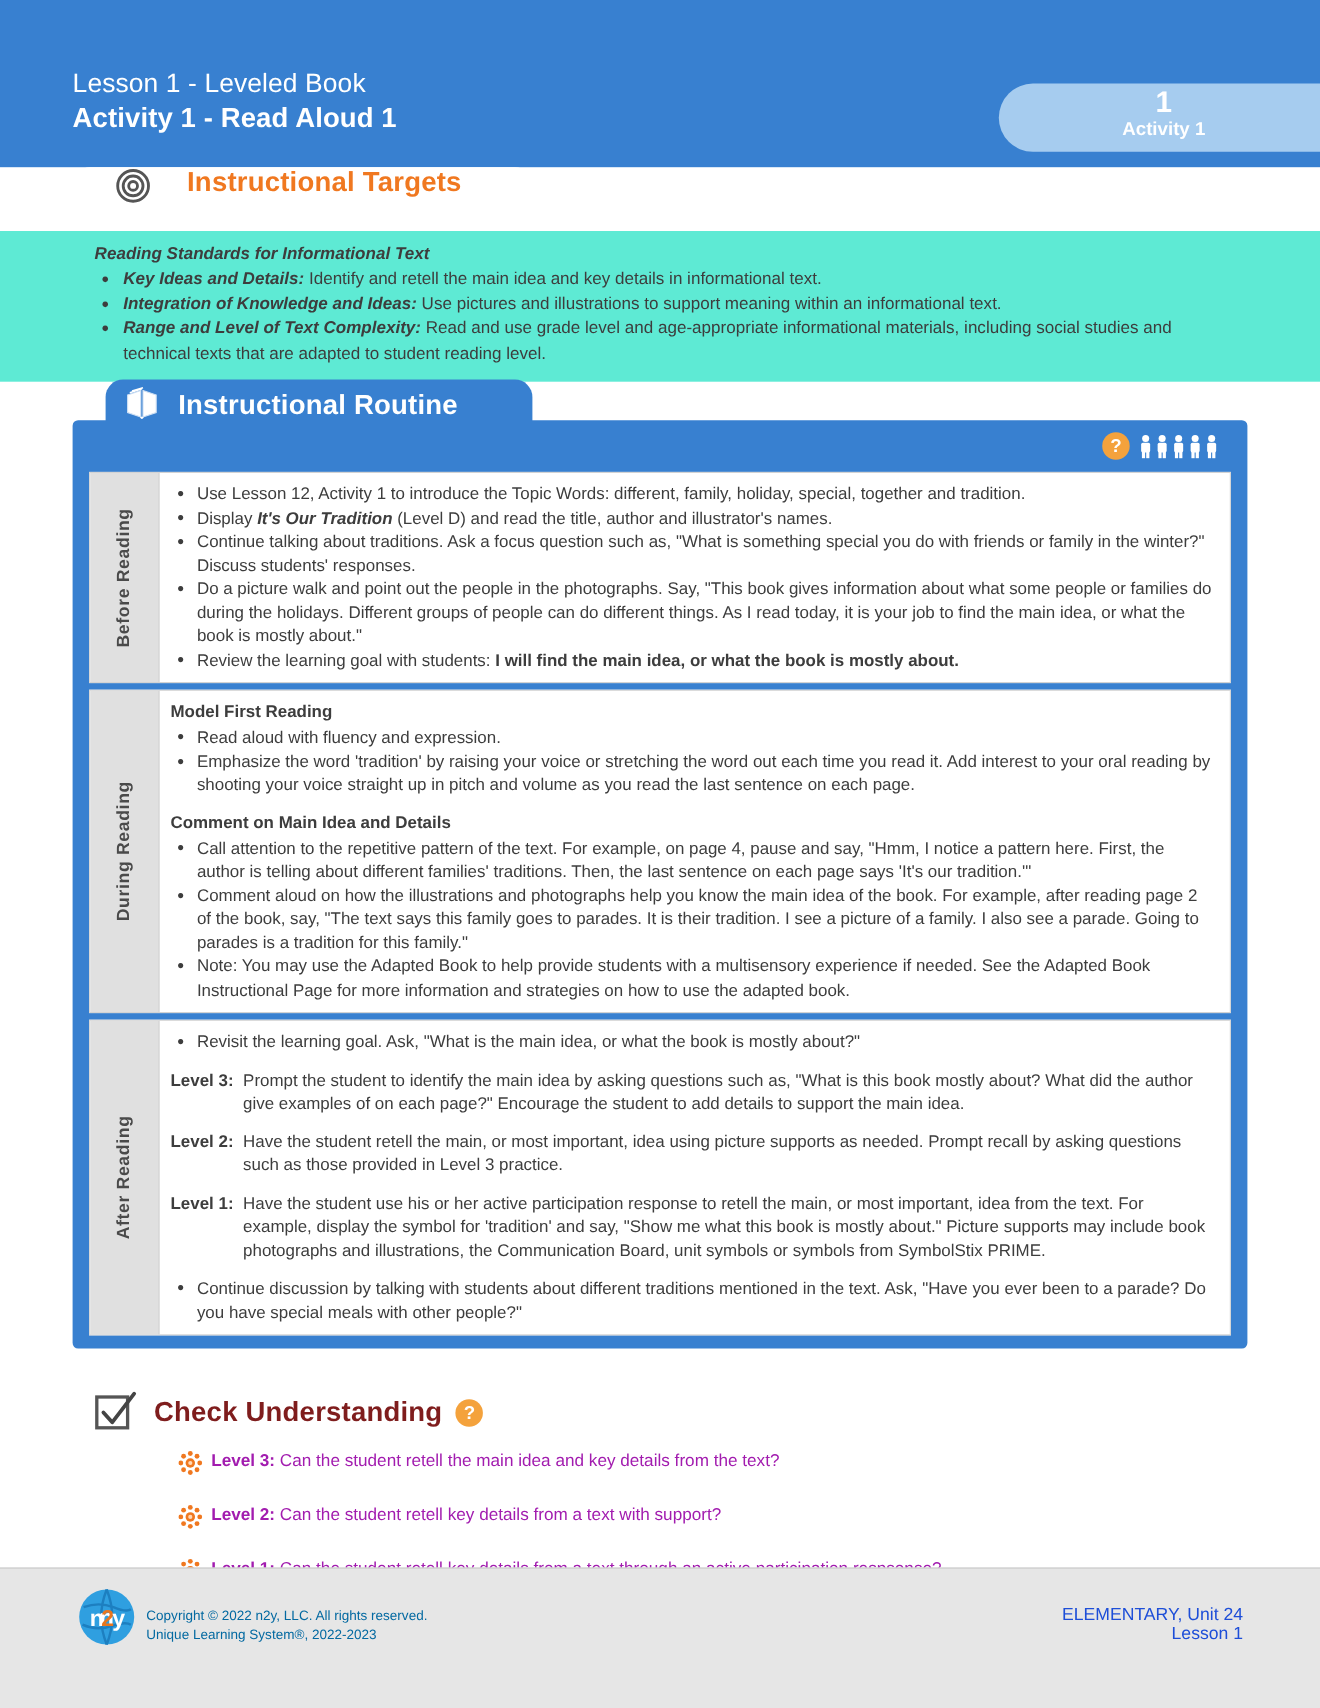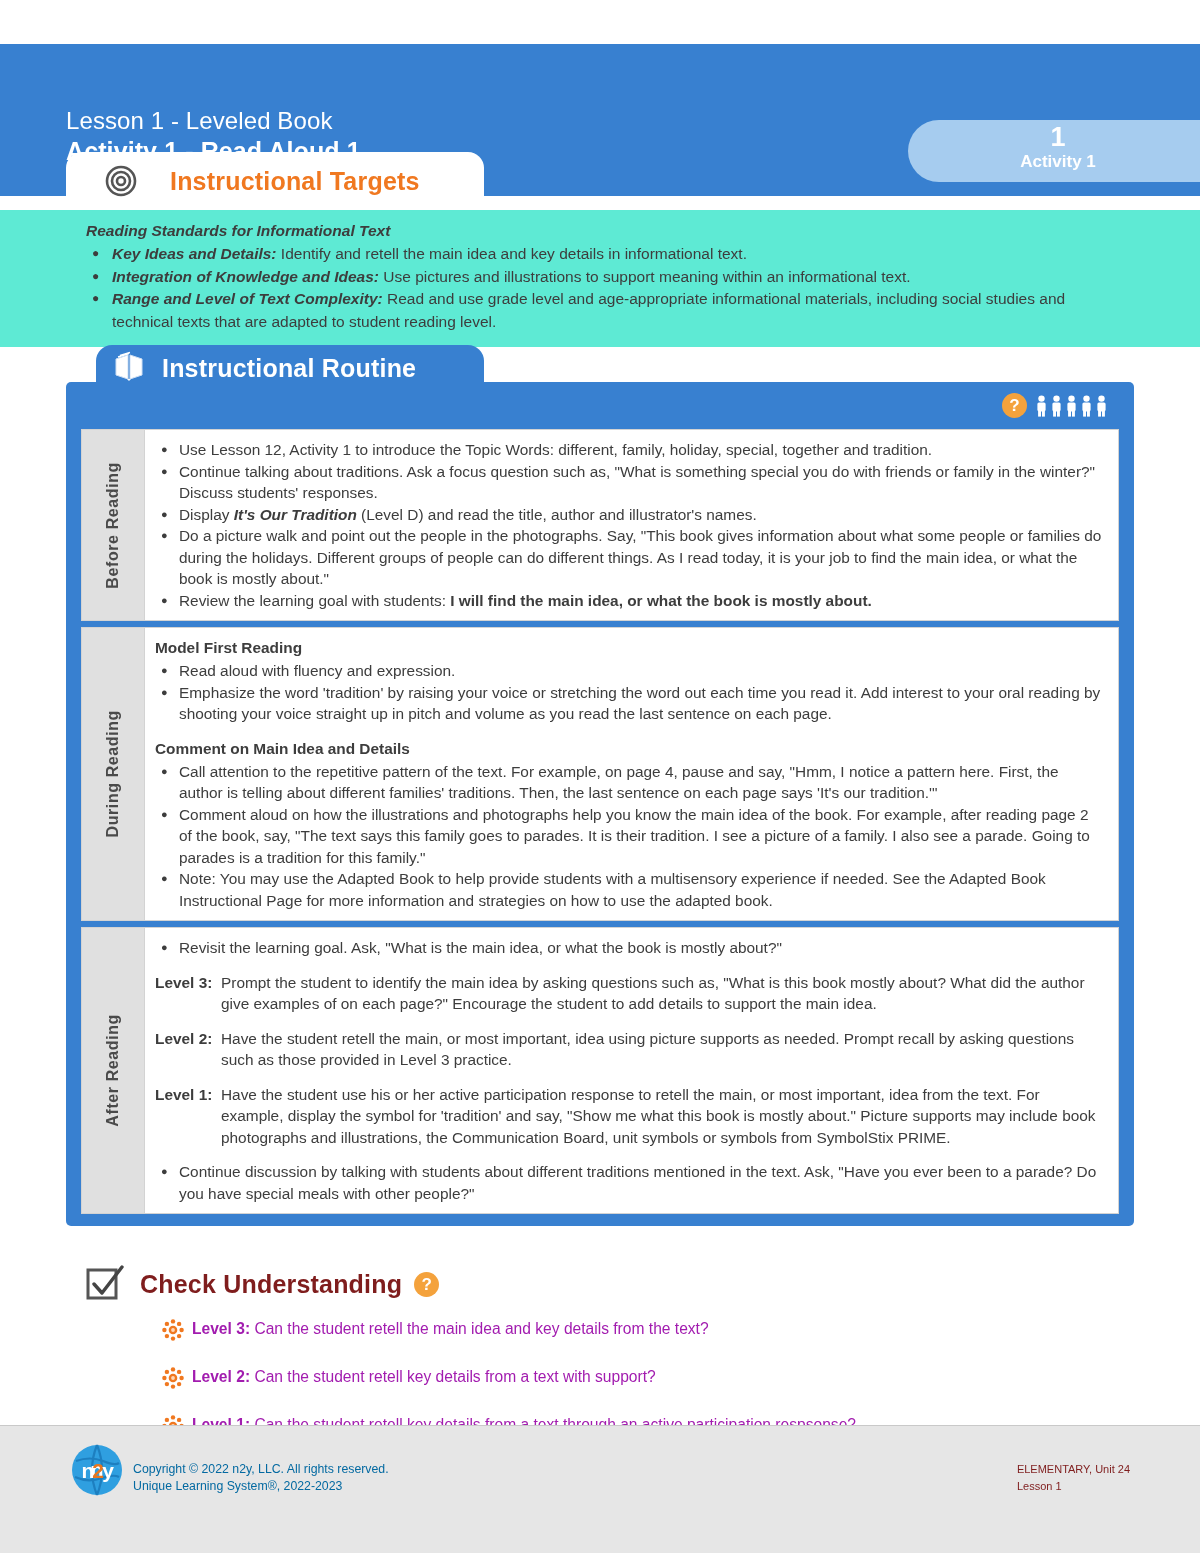--- a/index.html
+++ b/index.html
@@ -13,21 +13,20 @@
     position: relative;
     overflow: hidden;
   }
 
   
   .header {
     position: absolute;
     left: 0; top: 0;
     width: 1200px; height: 152px;
     background: #3880d0;
-    margin-top: 44px;
   }
   .header-titles {
     position: absolute;
     left: 66px; top: 62px;
     color: #ffffff;
   }
   .header-line1 {
     font-size: 24px;
     font-weight: 400;
     line-height: 30px;
@@ -63,21 +62,20 @@
 
   
   .targets-tab {
     position: absolute;
     left: 66px; top: 152px;
     width: 418px; height: 58px;
     background: #ffffff;
     border-top-left-radius: 16px;
     border-top-right-radius: 16px;
     display: flex;
-    align-items: center;
   }
   .targets-tab .tab-icon {
     margin-left: 38px;
     width: 34px; height: 34px;
     display: flex; align-items: center; justify-content: center;
   }
   .targets-tab .tab-title {
     margin-left: 32px;
     color: #f07820;
     font-size: 25px;
@@ -294,23 +292,24 @@
   .footer-copy {
     margin-left: 9px;
     margin-top: 18px;
     font-size: 12.3px;
     line-height: 16.5px;
     color: #0369a1;
   }
   .footer-right {
     position: absolute;
     right: 70px; top: 35px;
-    font-size: 11px;
+    text-align: right;
+    font-size: 16px;
     line-height: 16.5px;
-    color: #7f1d1d;
+    color: #1d4ed8;
   }
 </style>
 </head>
 <body>
 
 <div class="header">
   <div class="header-titles">
     <div class="header-line1">Lesson 1 - Leveled Book</div>
     <div class="header-line2">Activity 1 - Read Aloud 1</div>
   </div>
@@ -393,22 +392,22 @@
 
   <div class="routine-rows">
 
     <div class="routine-row">
       <div class="row-label">
         <span>Before Reading</span>
       </div>
       <div class="row-content">
         <ul class="bl">
           <li><span>Use Lesson 12, Activity 1 to introduce the Topic Words: different, family, holiday, special, together and tradition.</span></li>
+          <li><span>Display </span><em class="bookttl">It's Our Tradition</em><span> (Level D) and read the title, author and illustrator's names.</span></li>
           <li><span>Continue talking about traditions. Ask a focus question such as, "What is something special you do with friends or family in the winter?" Discuss students' responses.</span></li>
-          <li><span>Display </span><em class="bookttl">It's Our Tradition</em><span> (Level D) and read the title, author and illustrator's names.</span></li>
           <li><span>Do a picture walk and point out the people in the photographs. Say, "This book gives information about what some people or families do during the holidays. Different groups of people can do different things. As I read today, it is your job to find the main idea, or what the book is mostly about."</span></li>
           <li><span>Review the learning goal with students: </span><b class="goal">I will find the main idea, or what the book is mostly about.</b></li>
         </ul>
       </div>
     </div>
 
     <div class="routine-row">
       <div class="row-label">
         <span>During Reading</span>
       </div>

